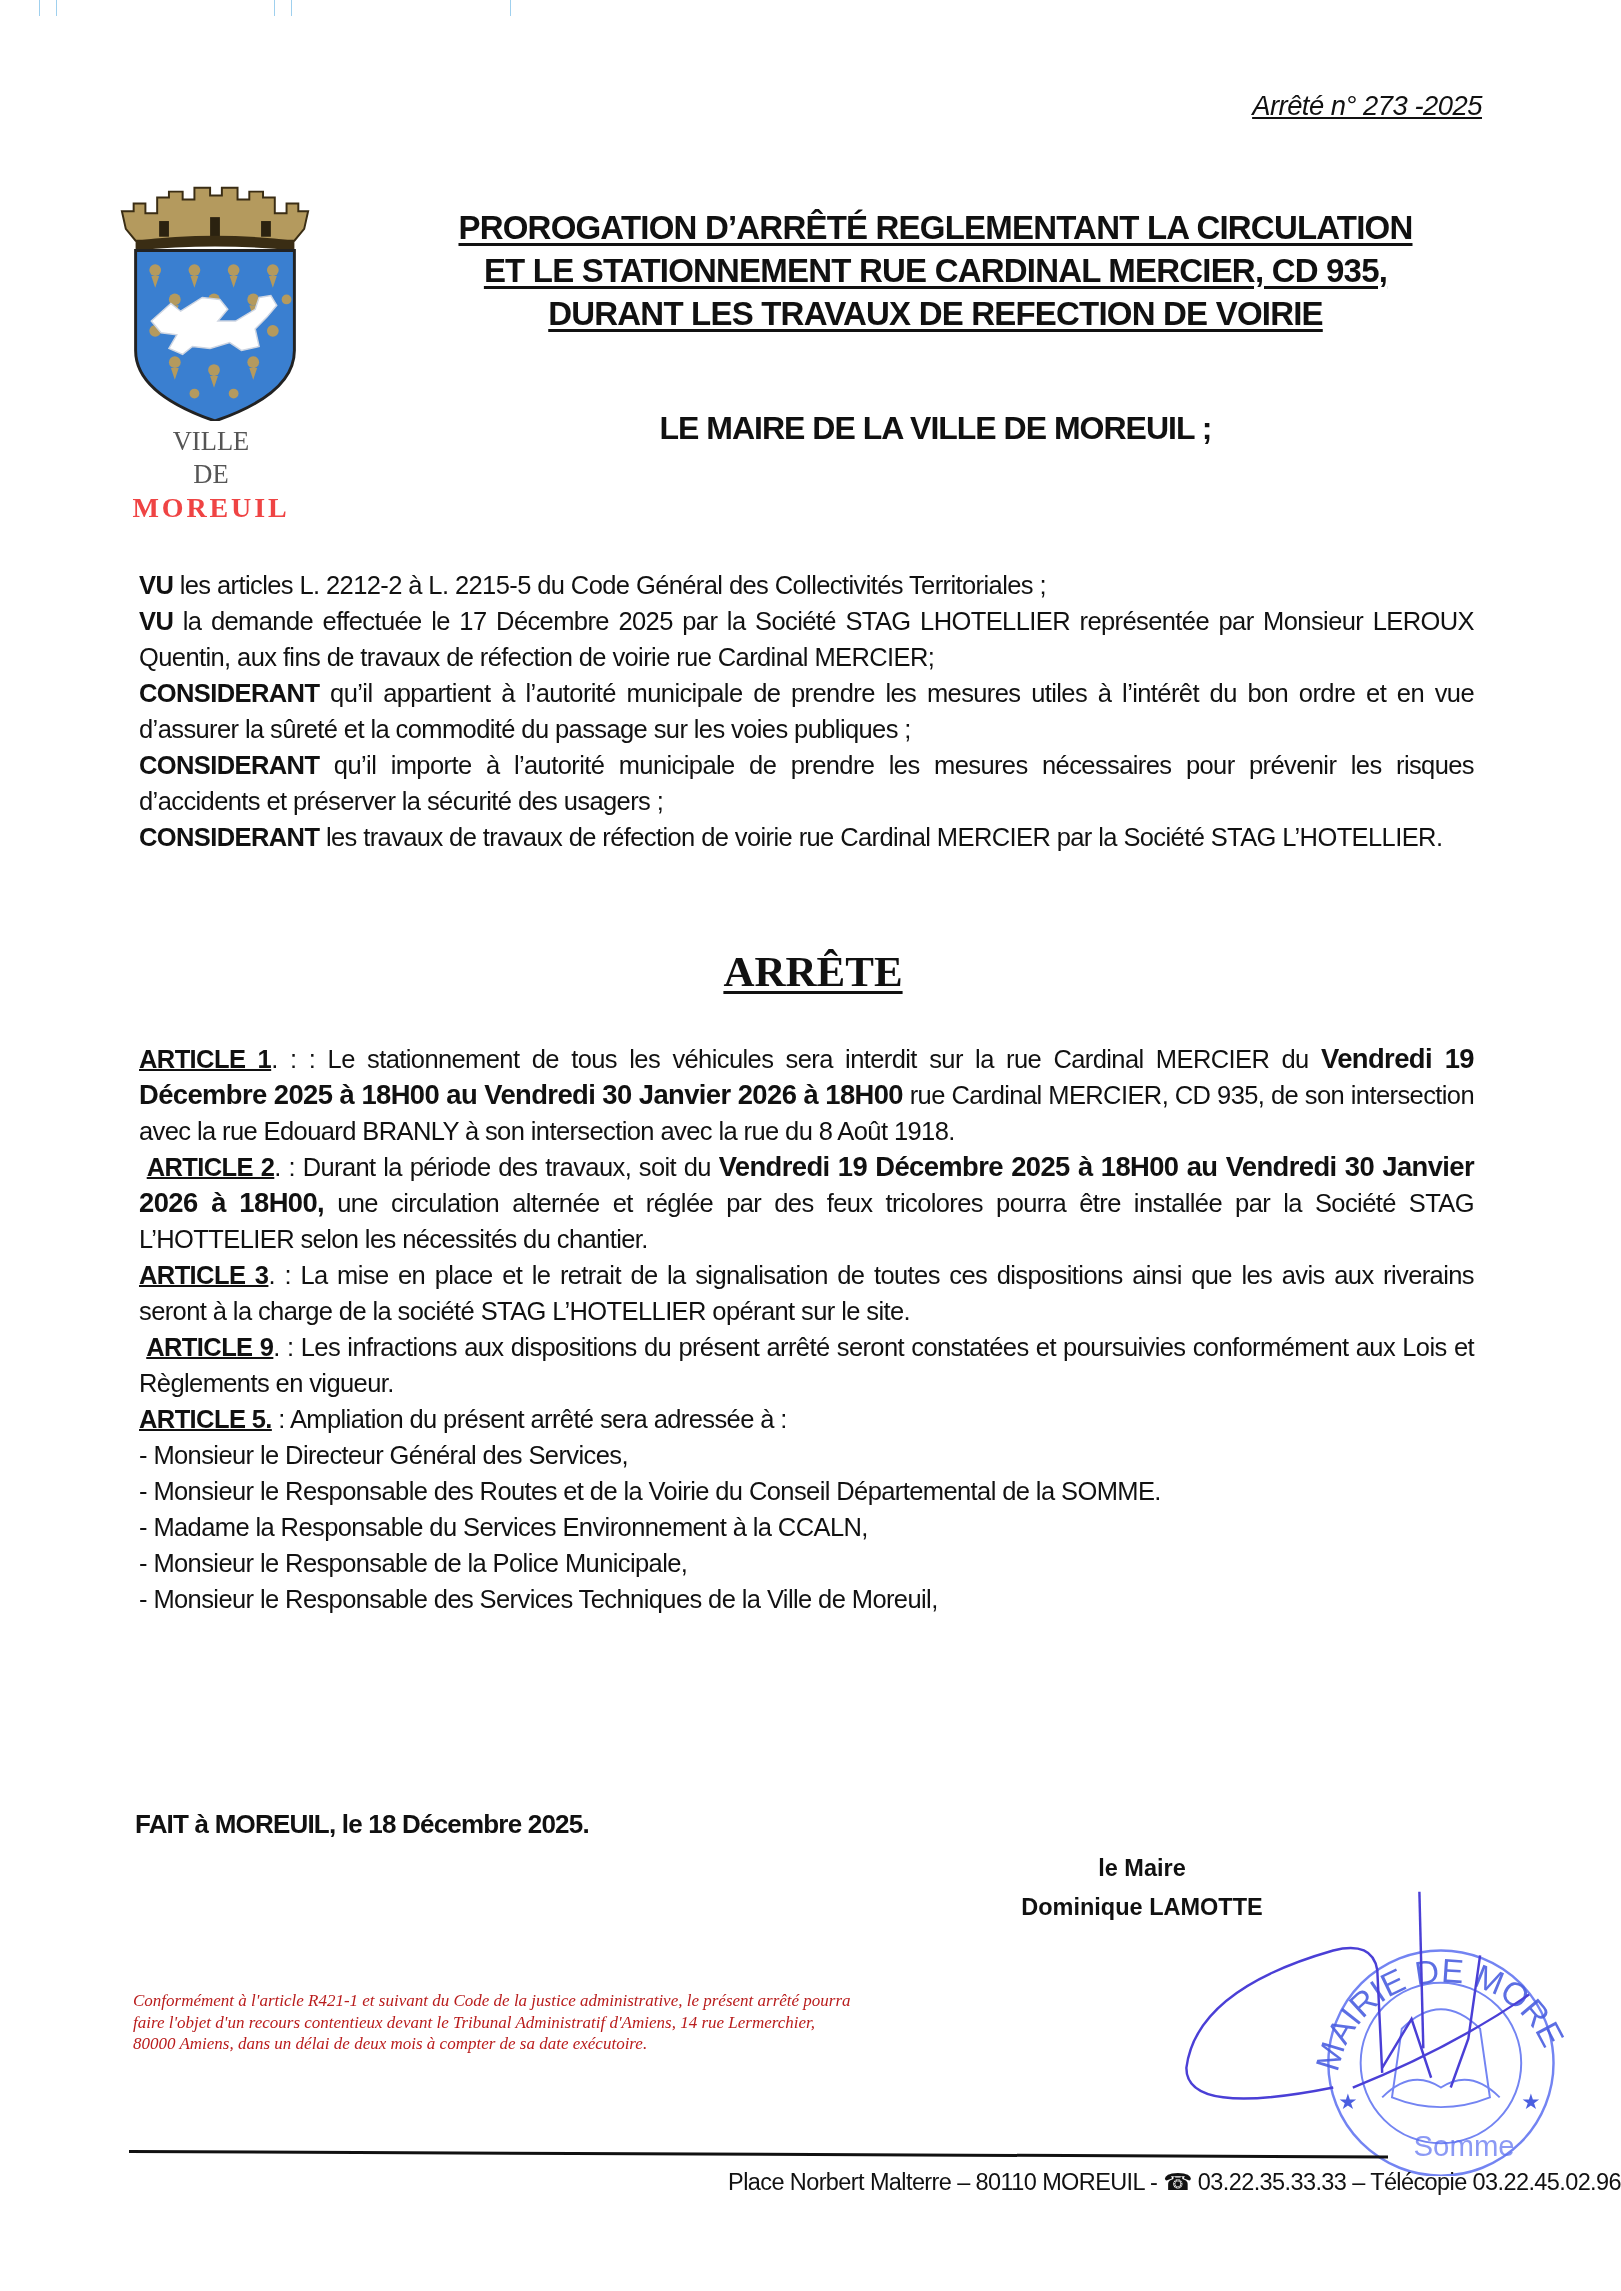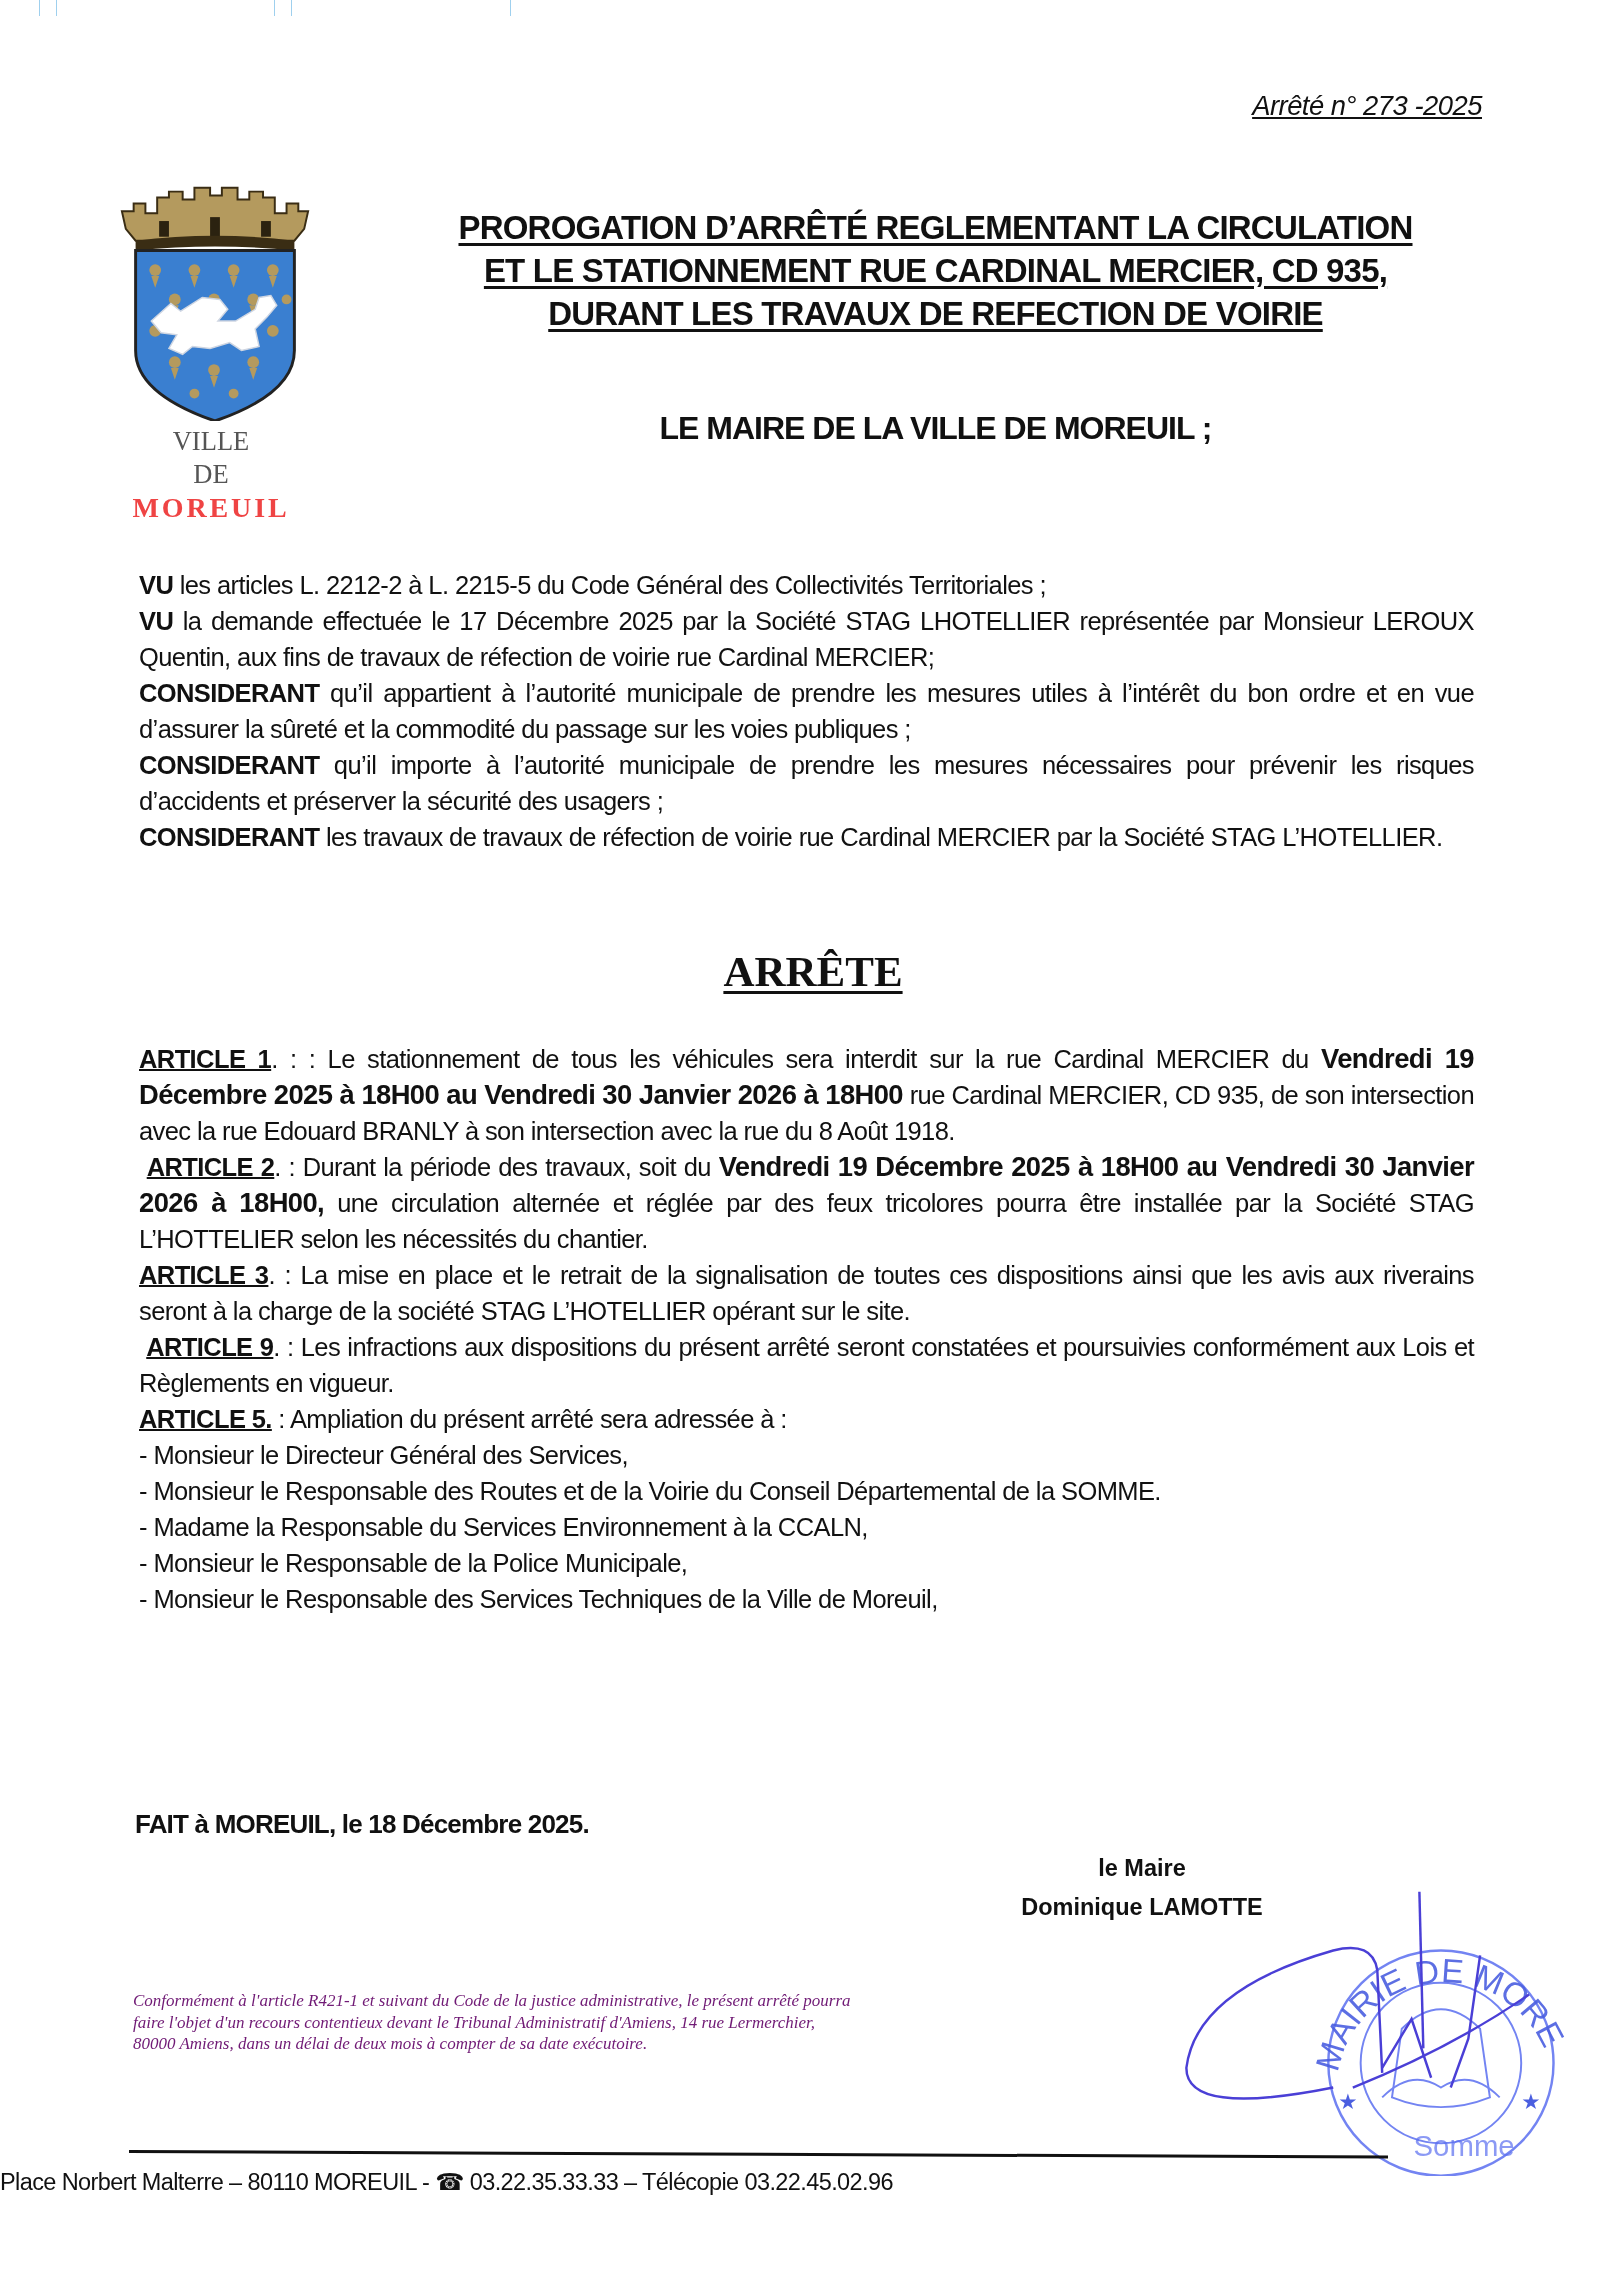--- a/index.html
+++ b/index.html
@@ -31,25 +31,25 @@
 
   .articles { top: 1041px; }
   .bold-date { font-size: 27.4px; }
 
   .fait { position: absolute; left: 135px; top: 1809px; font-family: "Liberation Sans", sans-serif; font-weight: bold; font-size: 26px; letter-spacing: -0.8px; }
 
   .sig { position: absolute; left: 985px; top: 1849px; width: 314px; text-align: center; font-family: "Liberation Sans", sans-serif; font-weight: bold; font-size: 23.5px; line-height: 39px; }
 
   .stamp { position: absolute; left: 1157px; top: 1862px; width: 421px; height: 314px; }
 
-  .legal { position: absolute; left: 133px; top: 1990px; width: 725px; font-family: "Liberation Serif", serif; font-style: italic; font-size: 17px; line-height: 21.6px; color: #701a75; }
+  .legal { position: absolute; left: 133px; top: 1990px; width: 725px; font-family: "Liberation Serif", serif; font-style: italic; font-size: 17px; line-height: 21.6px; color: #b91c1c; }
 
   .rule { position: absolute; left: 129px; top: 2150px; width: 1259px; height: 2.9px; background: #111; transform: rotate(0.25deg); transform-origin: left center; }
 
-  .footer { position: absolute; left: 0; top: 2168px; width: 1621px; text-align: left; font-family: "Liberation Sans", sans-serif; font-size: 23.5px; letter-spacing: -0.6px; }
+  .footer { position: absolute; left: 0; top: 2168px; width: 1621px; text-align: right; font-family: "Liberation Sans", sans-serif; font-size: 23.5px; letter-spacing: -0.6px; }
 </style>
 </head>
 <body>
 
 <div class="page">
 
   <div class="scan-mark" style="left:39px"></div>
   <div class="scan-mark" style="left:56px"></div>
   <div class="scan-mark" style="left:274px"></div>
   <div class="scan-mark" style="left:291px"></div>

